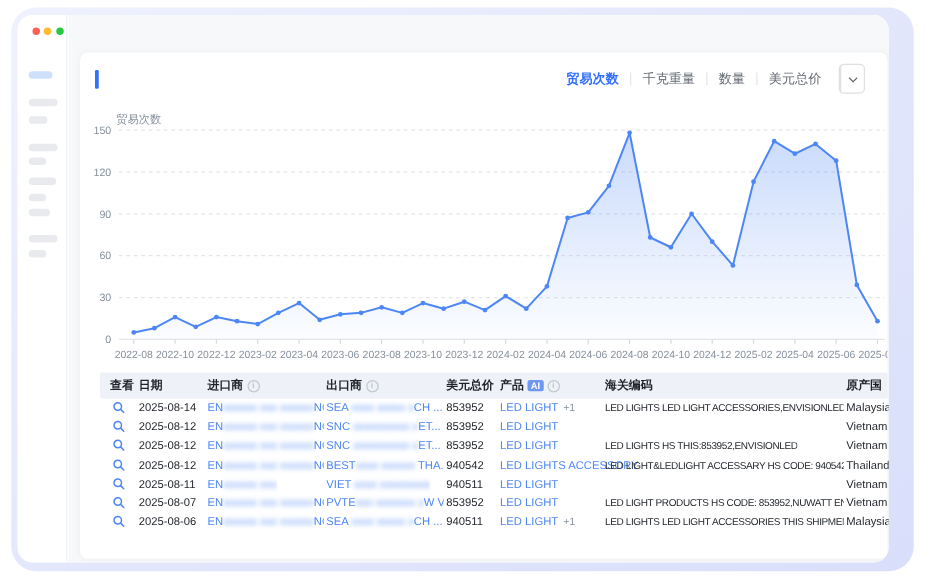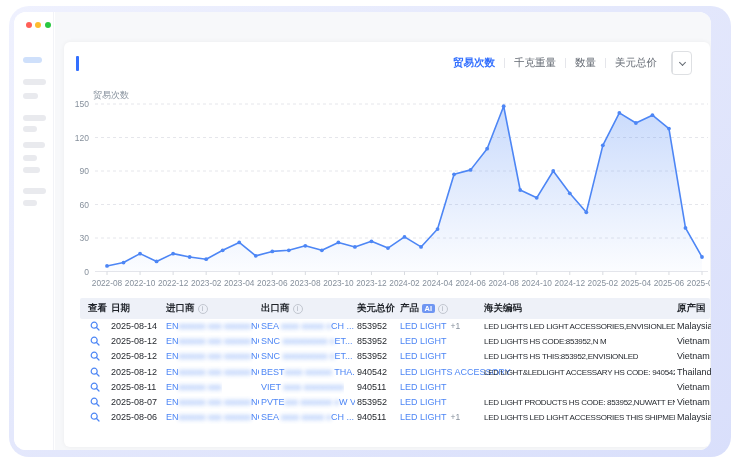--- a/index.html
+++ b/index.html
@@ -230,21 +230,20 @@
                 <div class="tr">
                   <span class="td mag" style="left:10px"><svg width="10" height="10" viewBox="0 0 10 10">
                       <circle cx="4.2" cy="4.2" r="3" fill="none" stroke="#4d86f5" stroke-width="1.2"></circle>
                       <line x1="6.5" y1="6.5" x2="9" y2="9" stroke="#4d86f5" stroke-width="1.2" stroke-linecap="round"></line>
                     </svg></span>
                   <span class="td" style="left:31px">2025-08-12</span>
                   <span class="td link clip" style="left:86px;max-width:93px">EN<span class="blur">xxxxxx xxx xxxxxx</span>NG L...</span>
                   <span class="td link clip" style="left:181px;max-width:94px">SNC <span class="blur">xxxxxxxxxx x</span>ET...</span>
                   <span class="td" style="left:277px">853952</span>
                   <span class="td" style="left:320px"><span class="link">LED LIGHT</span></span>
-                  <span class="td desc clip" style="left:404px;max-width:191px">LED LIGHTS HS CODE:853952,N M</span>
                   <span class="td" style="left:597px">Vietnam</span>
                 </div>
                 <div class="tr">
                   <span class="td mag" style="left:10px"><svg width="10" height="10" viewBox="0 0 10 10">
                       <circle cx="4.2" cy="4.2" r="3" fill="none" stroke="#4d86f5" stroke-width="1.2"></circle>
                       <line x1="6.5" y1="6.5" x2="9" y2="9" stroke="#4d86f5" stroke-width="1.2" stroke-linecap="round"></line>
                     </svg></span>
                   <span class="td" style="left:31px">2025-08-12</span>
                   <span class="td link clip" style="left:86px;max-width:93px">EN<span class="blur">xxxxxx xxx xxxxxx</span>NG L...</span>
                   <span class="td link clip" style="left:181px;max-width:94px">SNC <span class="blur">xxxxxxxxxx x</span>ET...</span>

